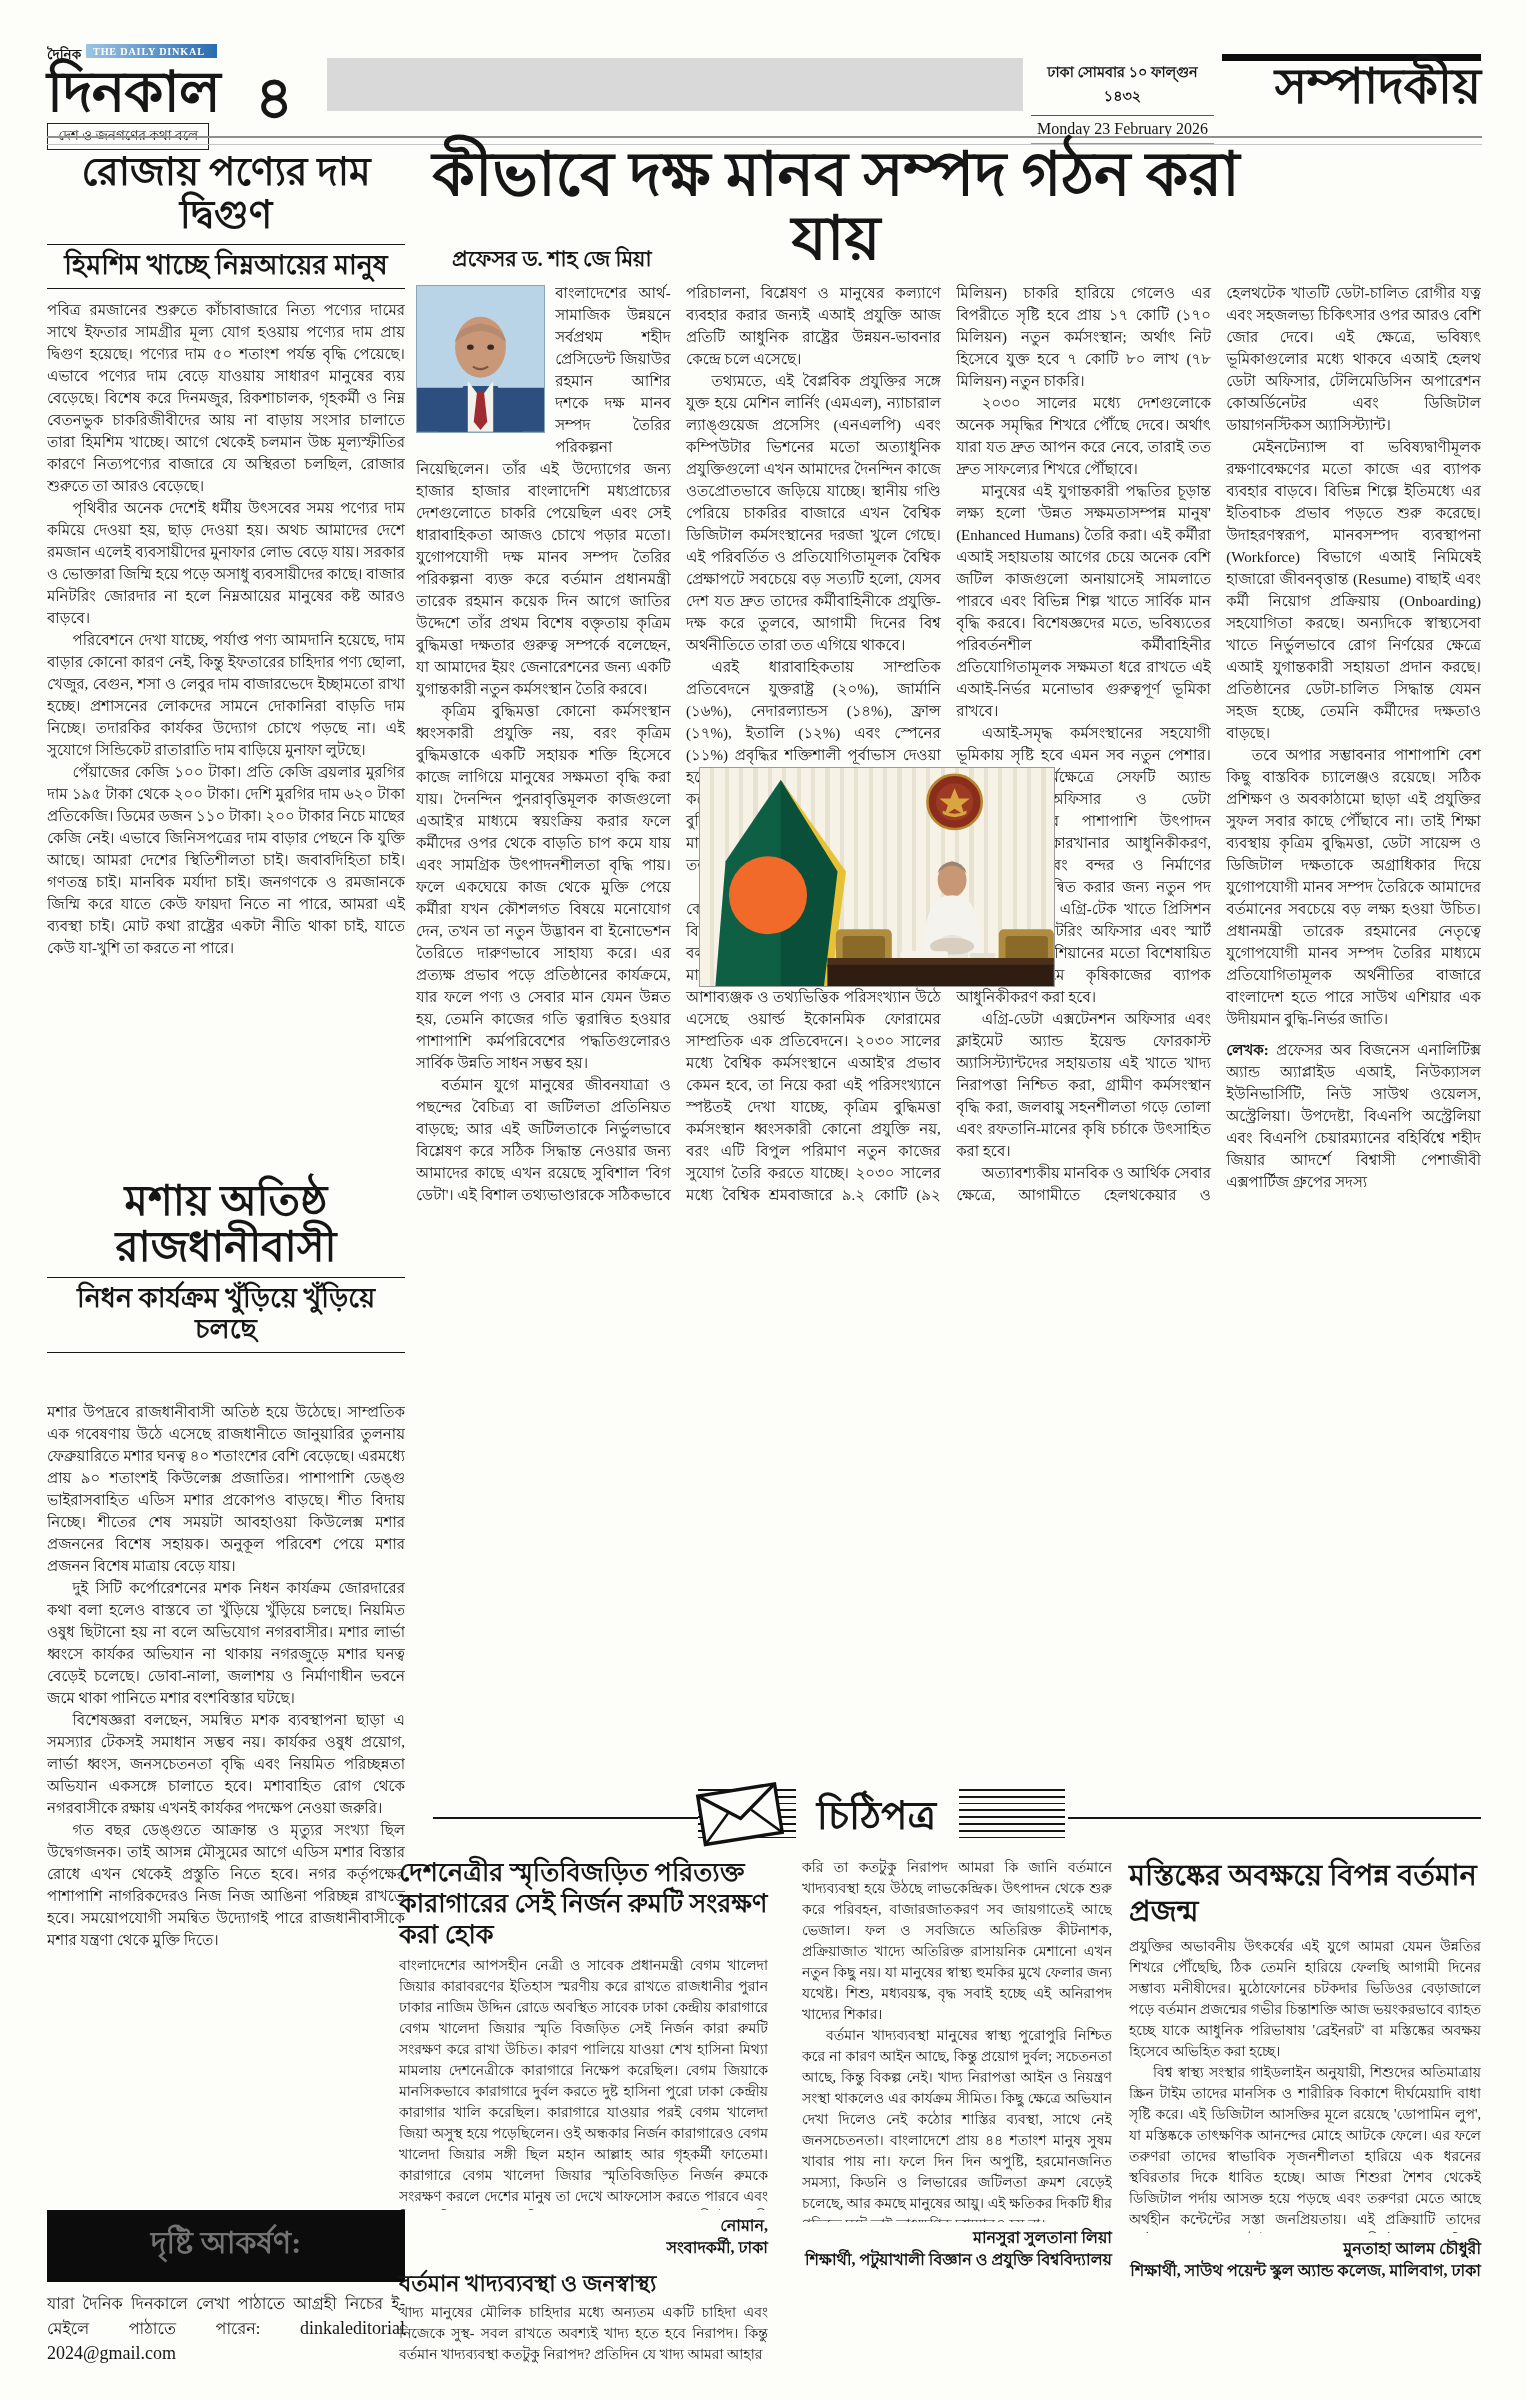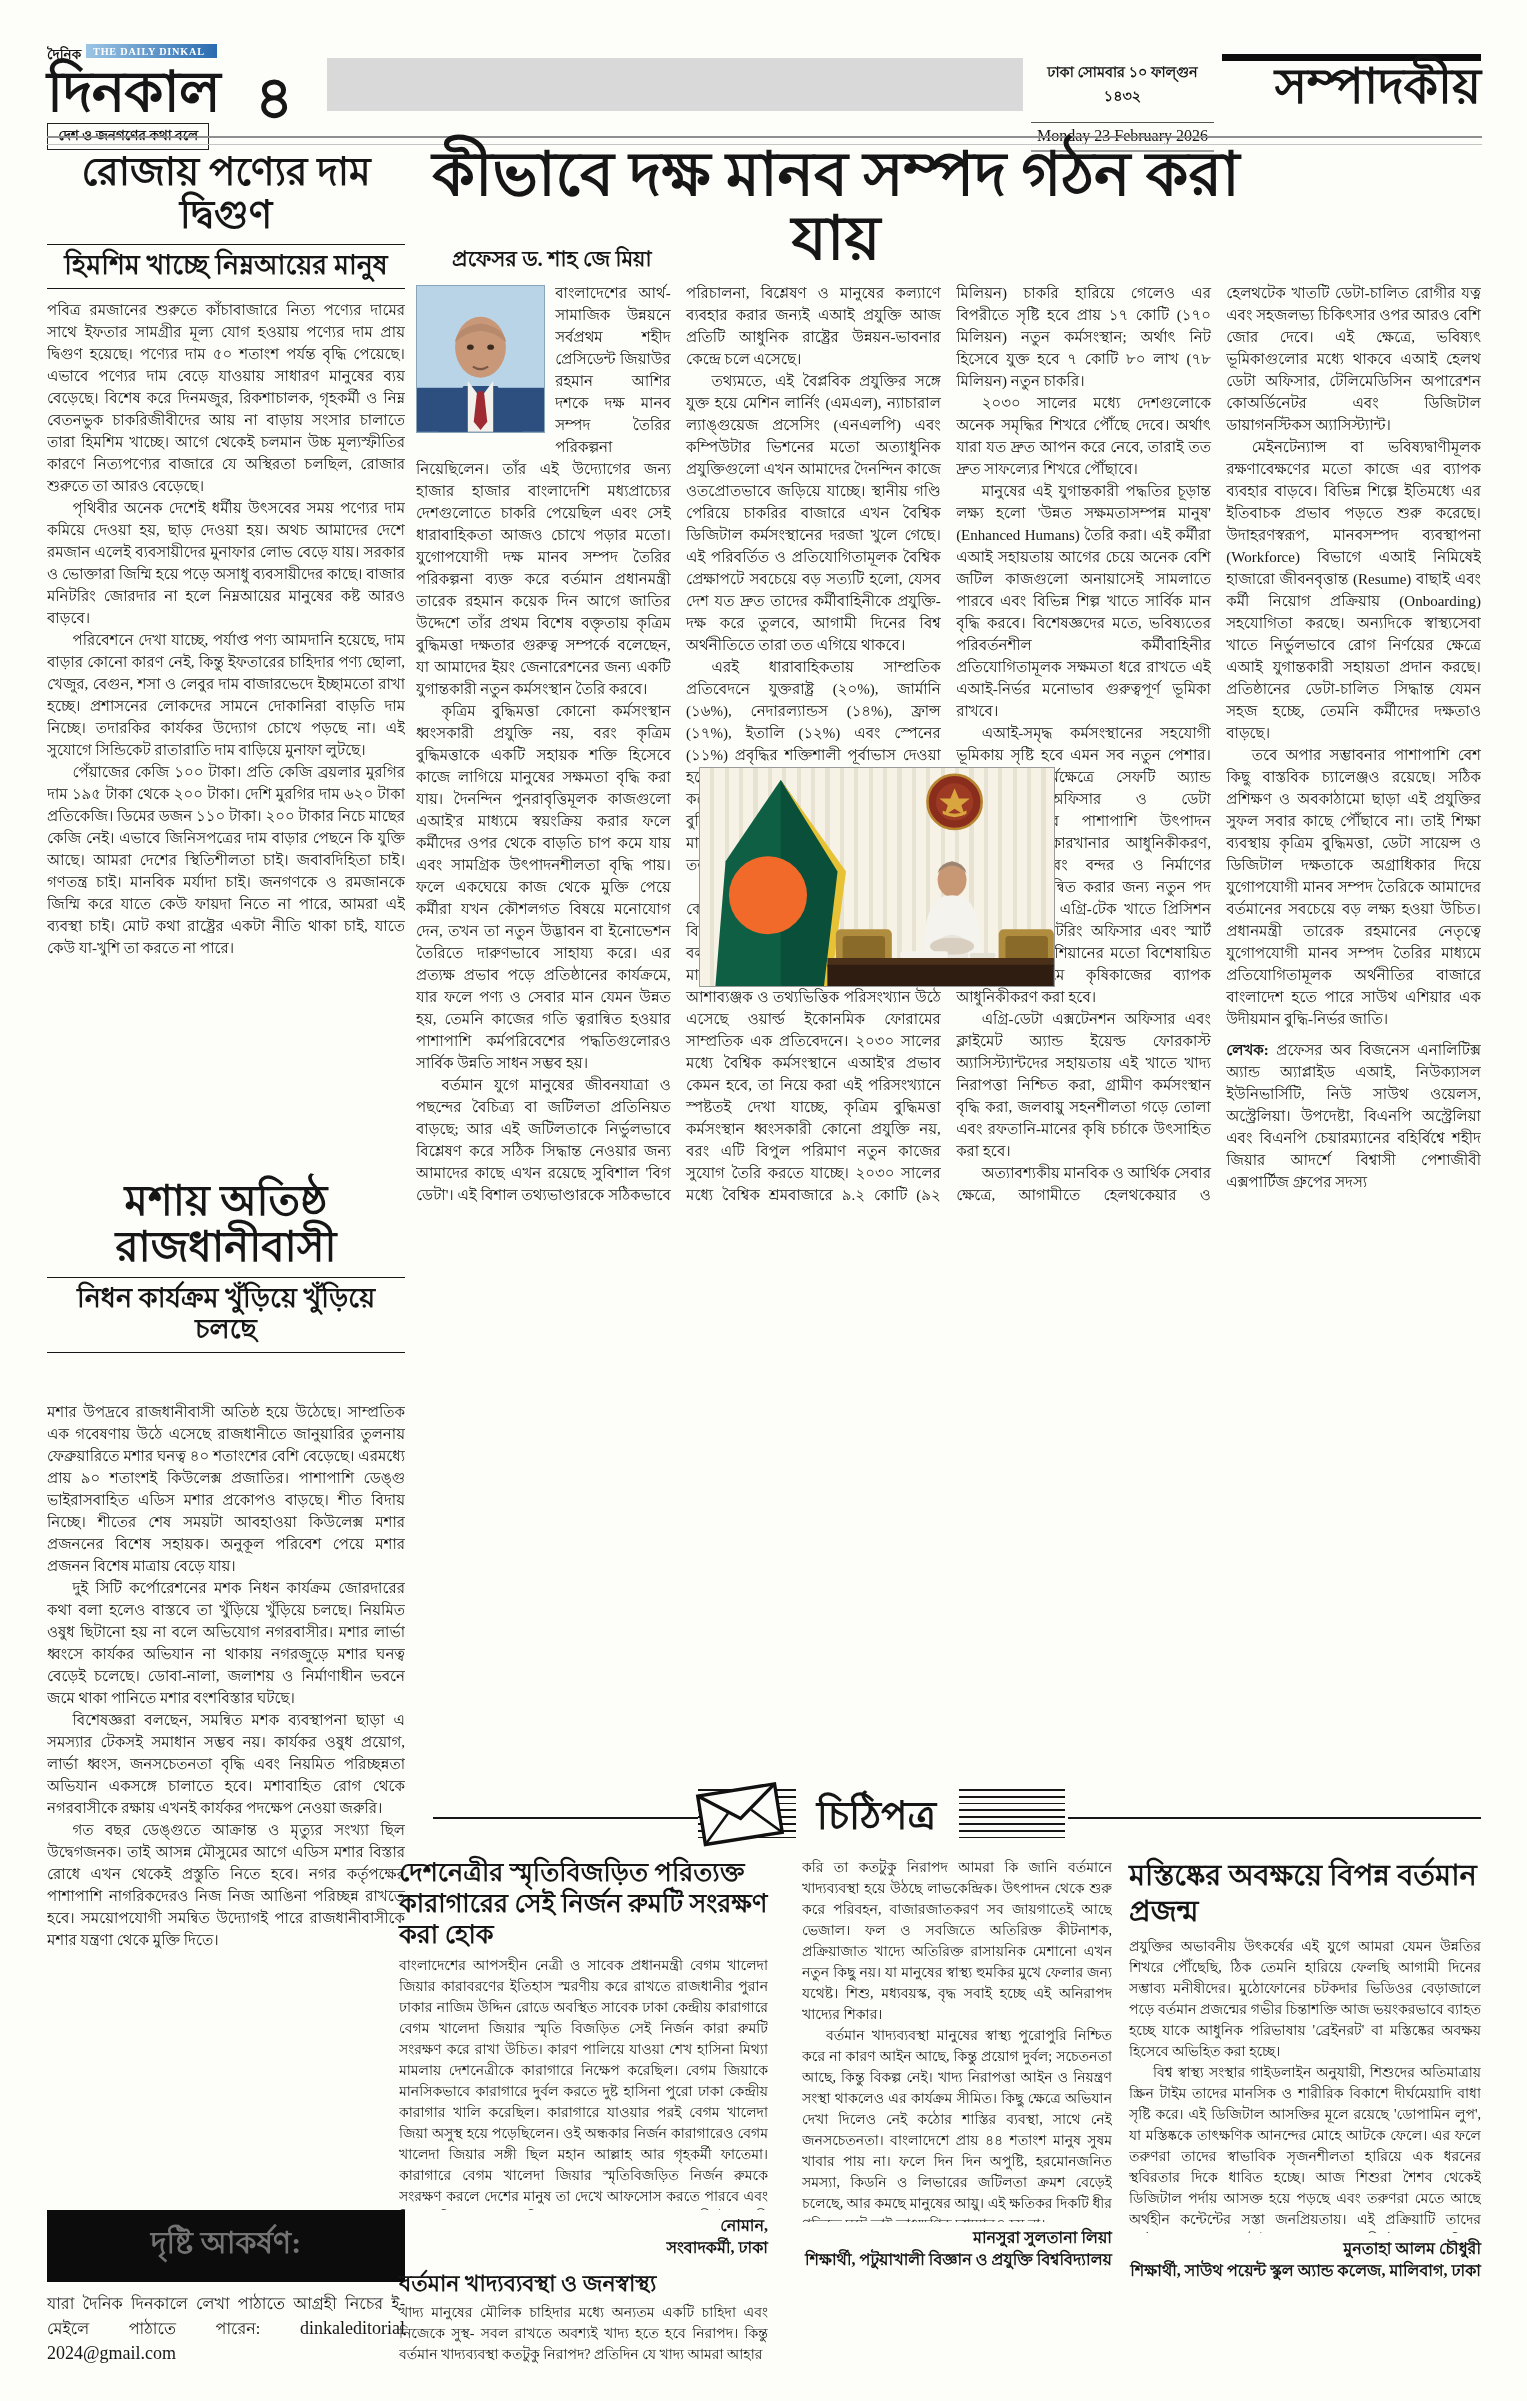--- a/index.html
+++ b/index.html
@@ -10,25 +10,25 @@
     font-family:"Liberation Serif","DejaVu Serif",serif;
   }
   
   .masthead{position:absolute; left:47px; top:44px; width:238px;}
   .brand-top{display:flex; align-items:flex-start; gap:5.1px;}
   .brand-small{font-size:13.6px; font-weight:bold;}
   .brand-en{font-size:10.2px; font-weight:bold; color:#fff; letter-spacing:0.8px;
     background:linear-gradient(90deg,#9cc4e4,#2a6cb0); padding:1.7px 12px 1.7px 6.8px;}
   .brand{font-size:56px; font-weight:bold; line-height:1.0; letter-spacing:-0.8px; margin-top:-3.4px;}
   .page-number{position:absolute; left:255px; top:53px; font-size:59px; font-weight:bold;}
-  .tagline{display:inline-block; margin-top:3.4px; font-size:13.6px; font-weight:bold;
+  .tagline{display:inline-block; margin-top:3.4px; font-size:13.6px; font-weight:normal;
     border:0.8px solid #222; padding:0.8px 10.2px;}
   .ad-box{position:absolute; left:327px; top:58px; width:696px; height:53px; background:#d9d9d9;}
   .date-box{position:absolute; left:1031px; top:61px; width:183px; text-align:center;}
-  .date-bn{font-size:14.4px; font-weight:bold; padding-bottom:13px; border-bottom:1.3px solid #555;}
+  .date-bn{font-size:14.4px; font-weight:bold; padding-bottom:6px; border-bottom:1.3px solid #555;}
   .date-en{font-size:16px; padding:4.2px 0 5.1px 0; border-bottom:2.5px solid #999;}
   .section-title-wrap{position:absolute; left:1222px; top:54px; width:259px; text-align:right;}
   .section-bar{height:6.8px; background:#0d0d0d; margin-bottom:1.7px;}
   .section-title{font-size:49px; font-weight:bold; line-height:1.0;}
   .header-rule{position:absolute; left:47px; top:136px; width:1435px; height:6px;
     border-top:2.5px solid #8f8f8f; border-bottom:1.7px solid #c4c4c4;}
   
   .ed{position:absolute; left:47px; width:358px;}
   .ed1{top:151px;} .ed2{top:1178px;}
   .ed-head{font-size:39px; font-weight:bold; text-align:center; line-height:1.1;}

